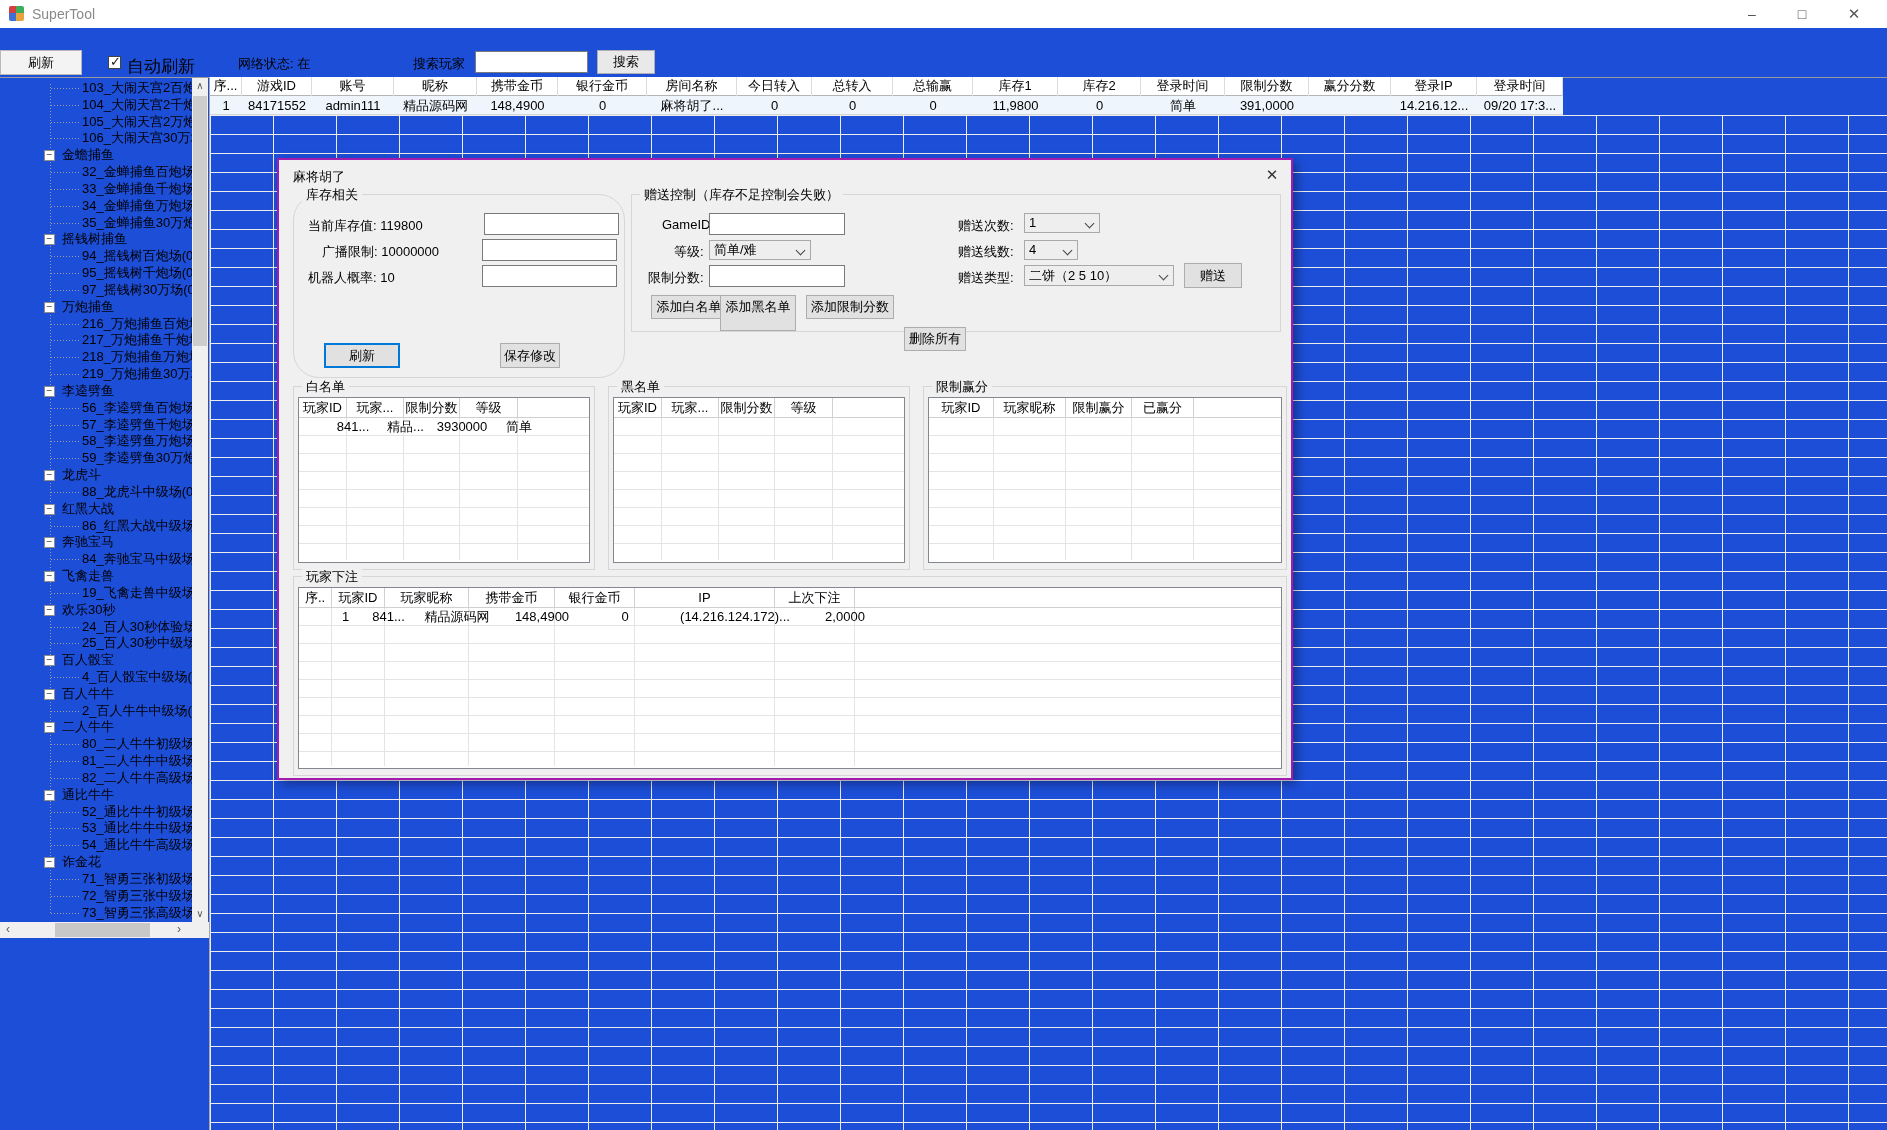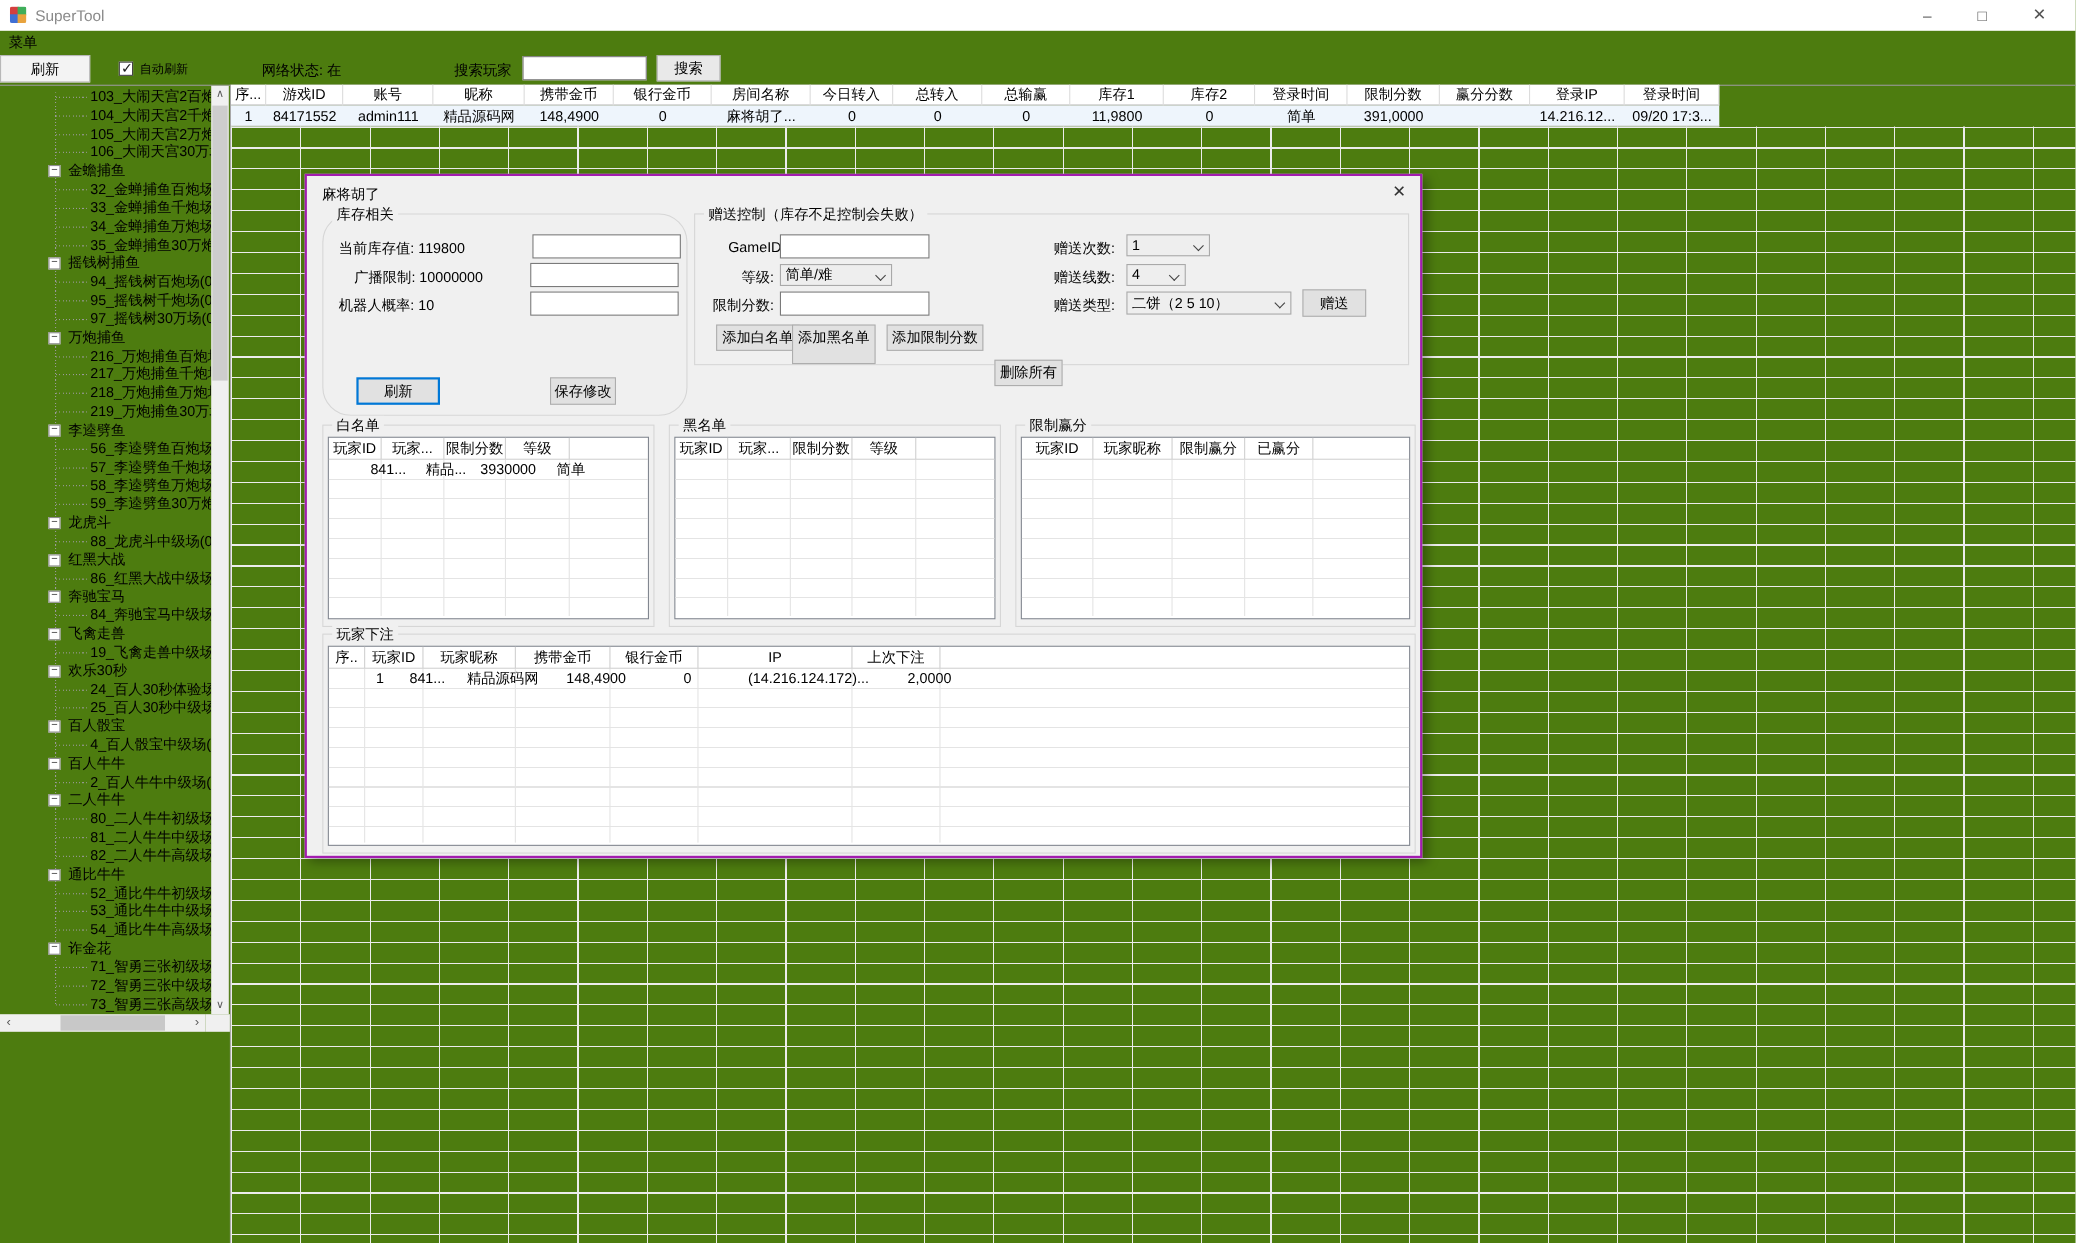--- a/index.html
+++ b/index.html
@@ -1,19 +1,19 @@
 <!DOCTYPE html>
 <html><head>
 <meta charset="utf-8">
 <style>
   html,body{margin:0;padding:0;width:1887px;height:1130px;overflow:hidden;
     font-family:"Liberation Sans","DejaVu Sans",sans-serif;background:#fff;color:#000;}
   *{box-sizing:border-box;}
   .abs{position:absolute;}
-  #win{position:relative;width:1887px;height:1130px;background:#4d7c0f;}
+  #win{position:relative;width:1887px;height:1130px;background:#1d4ed8;}
 
   
   #titlebar{left:0;top:0;width:1887px;height:28px;background:#fff;}
   #appicon{left:9px;top:6px;width:15px;height:15px;border-radius:2px;overflow:hidden;}
   #appicon i{position:absolute;width:8px;height:8px;}
   #appicon .q1{left:0;top:0;background:#d43f3f;}
   #appicon .q2{left:7px;top:0;background:#3fae5a;}
   #appicon .q3{left:0;top:7px;background:#3f6fd4;}
   #appicon .q4{left:7px;top:7px;background:#e8a33d;}
   #apptitle{left:32px;top:6px;font-size:14px;color:#8a8a8a;}
@@ -23,21 +23,21 @@
   #btn-close{left:1831px;font-size:15px;}
 
   
   #menubar{left:0;top:28px;width:1887px;height:20px;}
   #menu-item{left:8px;top:2px;font-size:13px;}
   #toolbar{left:0;top:48px;width:1887px;height:29px;}
   #tb-refresh{left:0;top:2px;width:82px;height:25px;background:#f3f3f3;border:1px solid #b8b8b8;
     font-size:13px;text-align:center;line-height:23px;}
   #tb-check{left:108px;top:8px;width:13px;height:13px;border:1px solid #444;background:#fff;}
   #tb-check .mark{position:absolute;left:1px;top:-3px;font-size:13px;color:#1a1a1a;}
-  #tb-autorefresh{left:127px;top:7px;font-size:11px;}
+  #tb-autorefresh{left:127px;top:7px;font-size:17px;}
   #tb-network{left:238px;top:7px;font-size:13px;}
   #tb-searchlabel{left:413px;top:7px;font-size:13px;}
   #tb-searchinput{left:475px;top:3px;width:113px;height:22px;border:1px solid #7a7a7a;background:#fff;
     font-size:13px;padding:0 3px;font-family:inherit;}
   #tb-searchbtn{left:597px;top:2px;width:58px;height:24px;background:#e9e9e9;border:1px solid #b0b0b0;
     font-size:13px;text-align:center;line-height:22px;}
 
   
   #topline{left:0;top:77px;width:1887px;height:1px;background:#9a9a9a;}
   #vsep{left:209px;top:77px;width:1px;height:1053px;background:#a8a8a8;}
@@ -127,23 +127,20 @@
         <i class="q2"></i>
         <i class="q3"></i>
         <i class="q4"></i>
     </div>
     <div id="apptitle" class="abs">SuperTool</div>
     <div id="btn-min" class="abs winctl">–</div>
     <div id="btn-max" class="abs winctl">□</div>
     <div id="btn-close" class="abs winctl">✕</div>
   </div>
 
-  <div id="menubar" class="abs">
-    <div id="menu-item" class="abs">菜单</div>
-  </div>
 
   <div id="toolbar" class="abs">
     <div id="tb-refresh" class="abs">刷新</div>
     <div id="tb-check" class="abs">
       <span class="mark">✓</span>
     </div>
     <div id="tb-autorefresh" class="abs">自动刷新</div>
     <div id="tb-network" class="abs">网络状态: 在</div>
     <div id="tb-searchlabel" class="abs">搜索玩家</div>
     <input id="tb-searchinput" class="abs" value="" style="">

